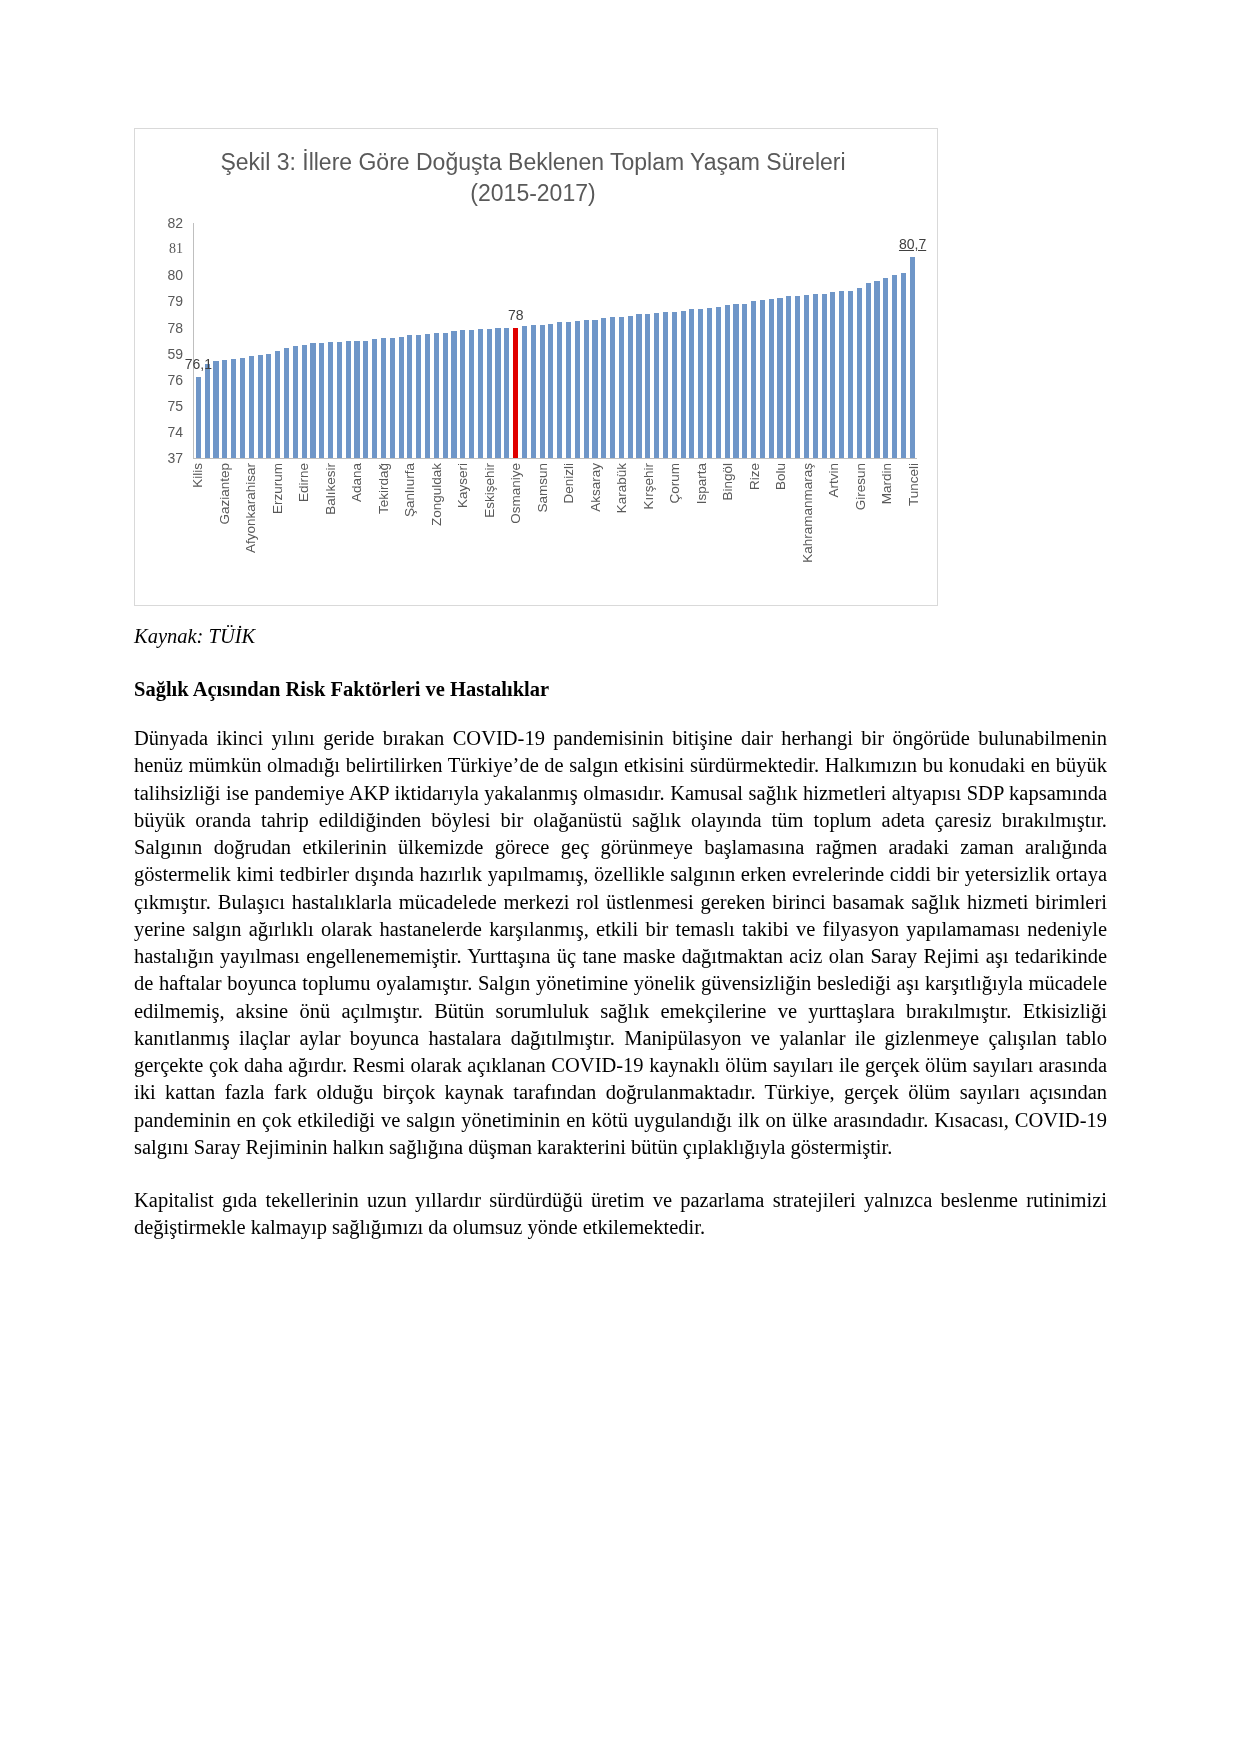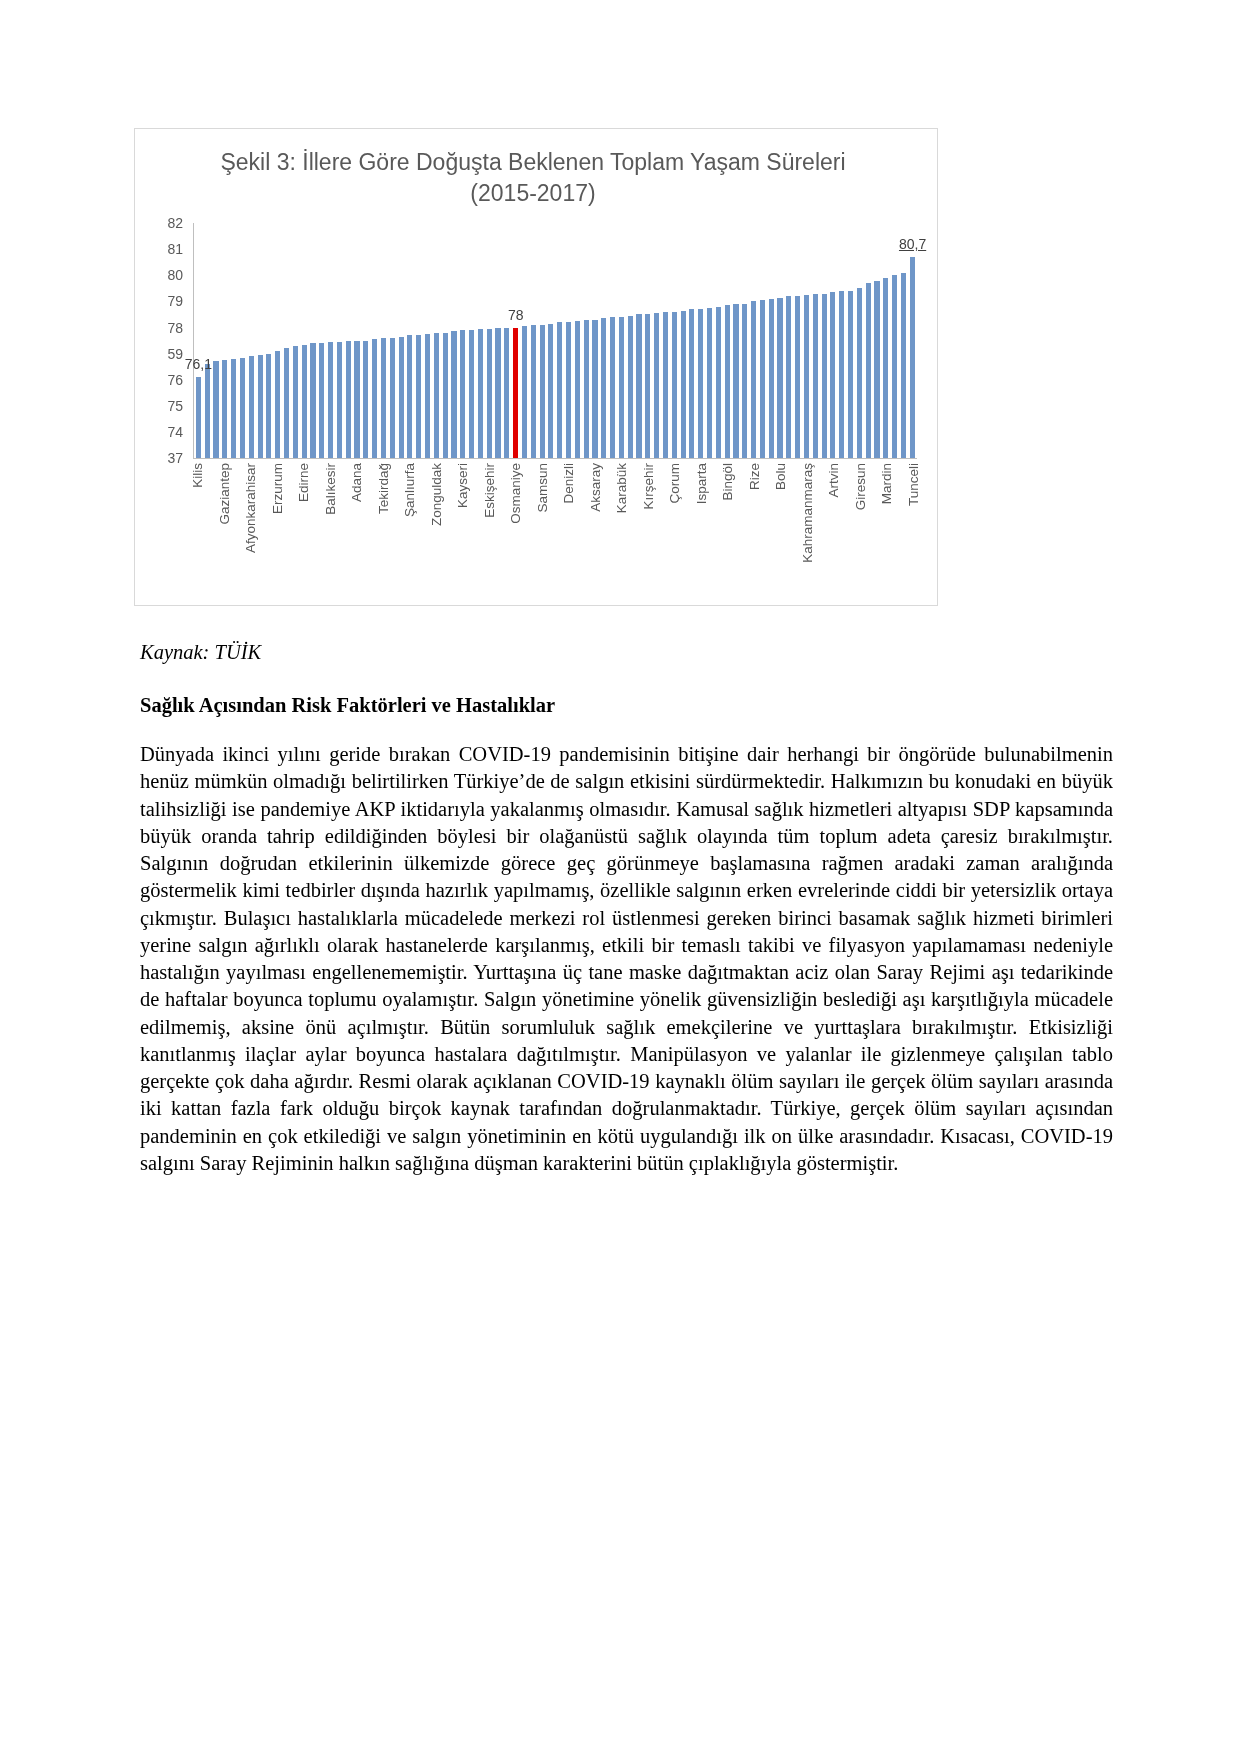--- a/index.html
+++ b/index.html
@@ -78,23 +78,22 @@
     writing-mode:vertical-rl;
     transform:translateX(-50%) rotate(180deg);
     font-size:13.5px;
     color:#595959;
     white-space:nowrap;
   }
 
   
   .doc-body {
     position:absolute;
-    left:140px; top:625px;
+    left:134px; top:625px;
     width:973px;
-    margin-top:16px;
   }
   .kaynak {
     font-style:italic;
     font-size:20.5px;
     margin:0 0 30px 0;
   }
   .section-heading {
     font-size:20.5px;
     font-weight:bold;
     margin:0 0 24px 0;
@@ -112,21 +111,21 @@
 <div class="page">
 
   <div class="chart-frame">
     <div class="chart-title">
       <div>Şekil 3: İllere Göre Doğuşta Beklenen Toplam Yaşam Süreleri</div>
       <div>(2015-2017)</div>
     </div>
     <div class="chart-body">
       <div class="y-axis">
           <span class="y-tick" style="top: 0%;">82</span>
-          <span class="y-tick" style="top: 11.1111%;">81</span>
+          <span class="y-tick" style="top: 11.1111%; font-family: Liberation Serif, serif;">81</span>
           <span class="y-tick" style="top: 22.2222%;">80</span>
           <span class="y-tick" style="top: 33.3333%;">79</span>
           <span class="y-tick" style="top: 44.4444%;">78</span>
           <span class="y-tick" style="top: 55.5556%;">59</span>
           <span class="y-tick" style="top: 66.6667%; margin-left: 29px;">76</span>
           <span class="y-tick" style="top: 77.7778%; text-align: right;">75</span>
           <span class="y-tick" style="top: 88.8889%;">74</span>
           <span class="y-tick" style="top: 100%;">37</span>
         </div>
       <div class="plot-wrap">
@@ -412,15 +411,16 @@
             <span class="xlabel" style="left: 99.3902%;">Tunceli</span>
           </div>
       </div>
     </div>
   </div>
 
   <div class="doc-body">
     <p class="kaynak">Kaynak: TÜİK</p>
     <h2 class="section-heading">Sağlık Açısından Risk Faktörleri ve Hastalıklar</h2>
     <p class="para">Dünyada ikinci yılını geride bırakan COVID-19 pandemisinin bitişine dair herhangi bir öngörüde bulunabilmenin henüz mümkün olmadığı belirtilirken Türkiye’de de salgın etkisini sürdürmektedir. Halkımızın bu konudaki en büyük talihsizliği ise pandemiye AKP iktidarıyla yakalanmış olmasıdır. Kamusal sağlık hizmetleri altyapısı SDP kapsamında büyük oranda tahrip edildiğinden böylesi bir olağanüstü sağlık olayında tüm toplum adeta çaresiz bırakılmıştır. Salgının doğrudan etkilerinin ülkemizde görece geç görünmeye başlamasına rağmen aradaki zaman aralığında göstermelik kimi tedbirler dışında hazırlık yapılmamış, özellikle salgının erken evrelerinde ciddi bir yetersizlik ortaya çıkmıştır. Bulaşıcı hastalıklarla mücadelede merkezi rol üstlenmesi gereken birinci basamak sağlık hizmeti birimleri yerine salgın ağırlıklı olarak hastanelerde karşılanmış, etkili bir temaslı takibi ve filyasyon yapılamaması nedeniyle hastalığın yayılması engellenememiştir. Yurttaşına üç tane maske dağıtmaktan aciz olan Saray Rejimi aşı tedarikinde de haftalar boyunca toplumu oyalamıştır. Salgın yönetimine yönelik güvensizliğin beslediği aşı karşıtlığıyla mücadele edilmemiş, aksine önü açılmıştır. Bütün sorumluluk sağlık emekçilerine ve yurttaşlara bırakılmıştır. Etkisizliği kanıtlanmış ilaçlar aylar boyunca hastalara dağıtılmıştır. Manipülasyon ve yalanlar ile gizlenmeye çalışılan tablo gerçekte çok daha ağırdır. Resmi olarak açıklanan COVID-19 kaynaklı ölüm sayıları ile gerçek ölüm sayıları arasında iki kattan fazla fark olduğu birçok kaynak tarafından doğrulanmaktadır. Türkiye, gerçek ölüm sayıları açısından pandeminin en çok etkilediği ve salgın yönetiminin en kötü uygulandığı ilk on ülke arasındadır. Kısacası, COVID-19 salgını Saray Rejiminin halkın sağlığına düşman karakterini bütün çıplaklığıyla göstermiştir.</p>
+    <p class="para">Kapitalist gıda tekellerinin uzun yıllardır sürdürdüğü üretim ve pazarlama stratejileri yalnızca beslenme rutinimizi değiştirmekle kalmayıp sağlığımızı da olumsuz yönde etkilemektedir.</p>
   </div>
 
 </div>
 
 </body></html>

